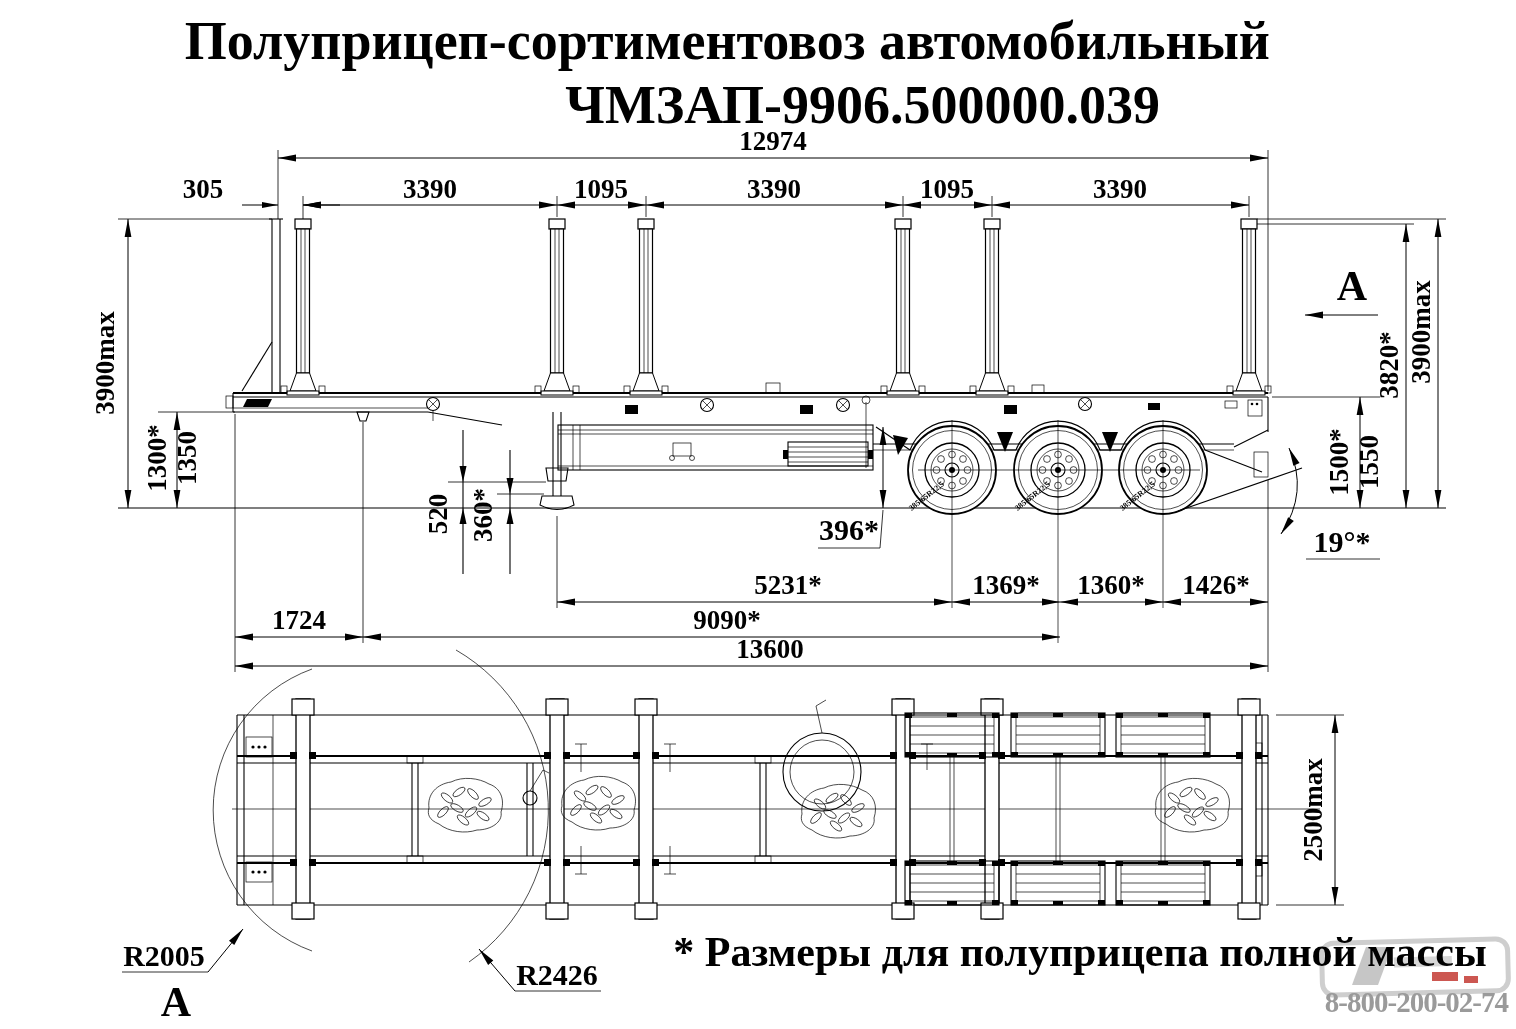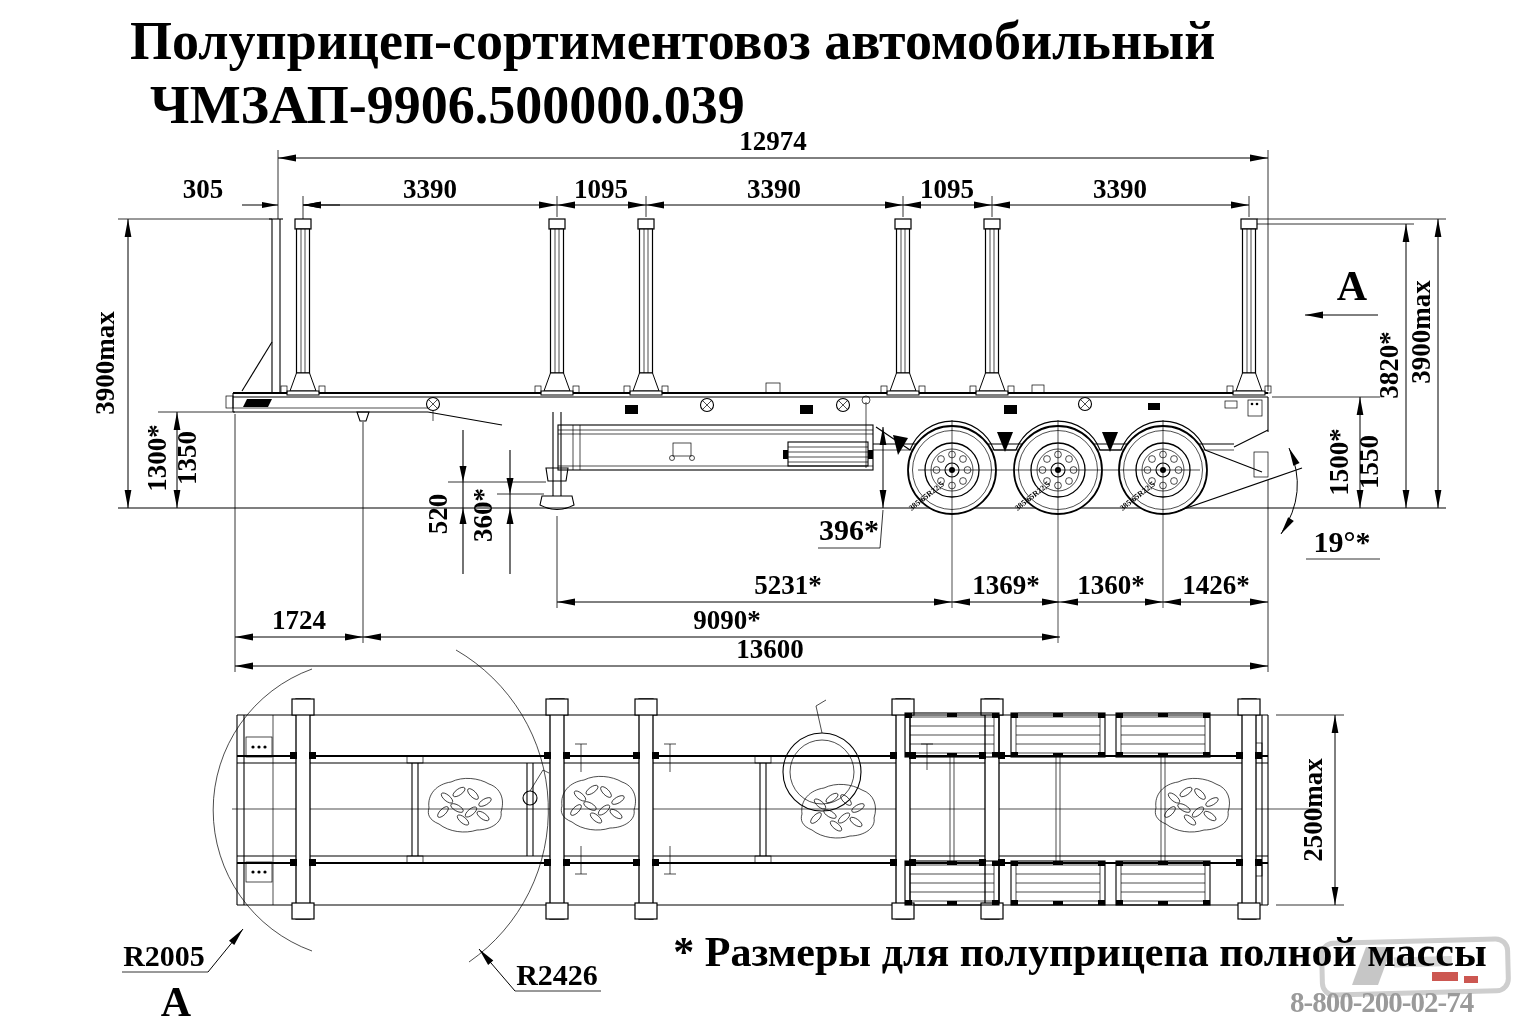--- a/index.html
+++ b/index.html
@@ -1,23 +1,23 @@
 <!DOCTYPE html>
 <html><head>
 <meta charset="utf-8">
 <style>
   html,body{margin:0;padding:0;background:#ffffff;}
   #stage{position:relative;width:1516px;height:1029px;background:#fff;overflow:hidden;
          font-family:"Liberation Serif",serif;}
-  .ttl{position:absolute;text-align:left;font-weight:bold;color:#000;white-space:nowrap;}
+  .ttl{position:absolute;text-align:right;font-weight:bold;color:#000;white-space:nowrap;}
   #title1{left:130px;top:10px;width:1140px;font-size:54px;}
   #title2{left:150px;top:74px;width:1010px;font-size:54px;font-family:Liberation Serif, serif;}
   #note{position:absolute;left:640px;top:928px;width:880px;text-align:center;
         font-weight:bold;font-size:42px;color:#000;white-space:nowrap;}
-  #phone{position:absolute;left:1290px;top:986px;width:218px;
+  #phone{position:absolute;left:1290px;top:986px;width:218px;text-align:right;
          font-weight:bold;font-size:29px;color:#9a9a9a;letter-spacing:-1px;}
   svg{position:absolute;left:0;top:0;}
   .s1{stroke:#000;stroke-width:1.1;fill:none}
   .s2{stroke:#000;stroke-width:1.9;fill:none}
   .s07{stroke:#000;stroke-width:0.7;fill:none}
   .ext{stroke:#000;stroke-width:0.8;fill:none}
   .dim{stroke:#000;stroke-width:1;fill:none;marker-start:url(#ah);marker-end:url(#ah)}
   .dime{stroke:#000;stroke-width:1;fill:none;marker-end:url(#ah)}
   .dt{font:bold 27px "Liberation Serif",serif;fill:#000;text-anchor:middle}
   .dts{font:bold 30px "Liberation Serif",serif;fill:#000;text-anchor:middle}

